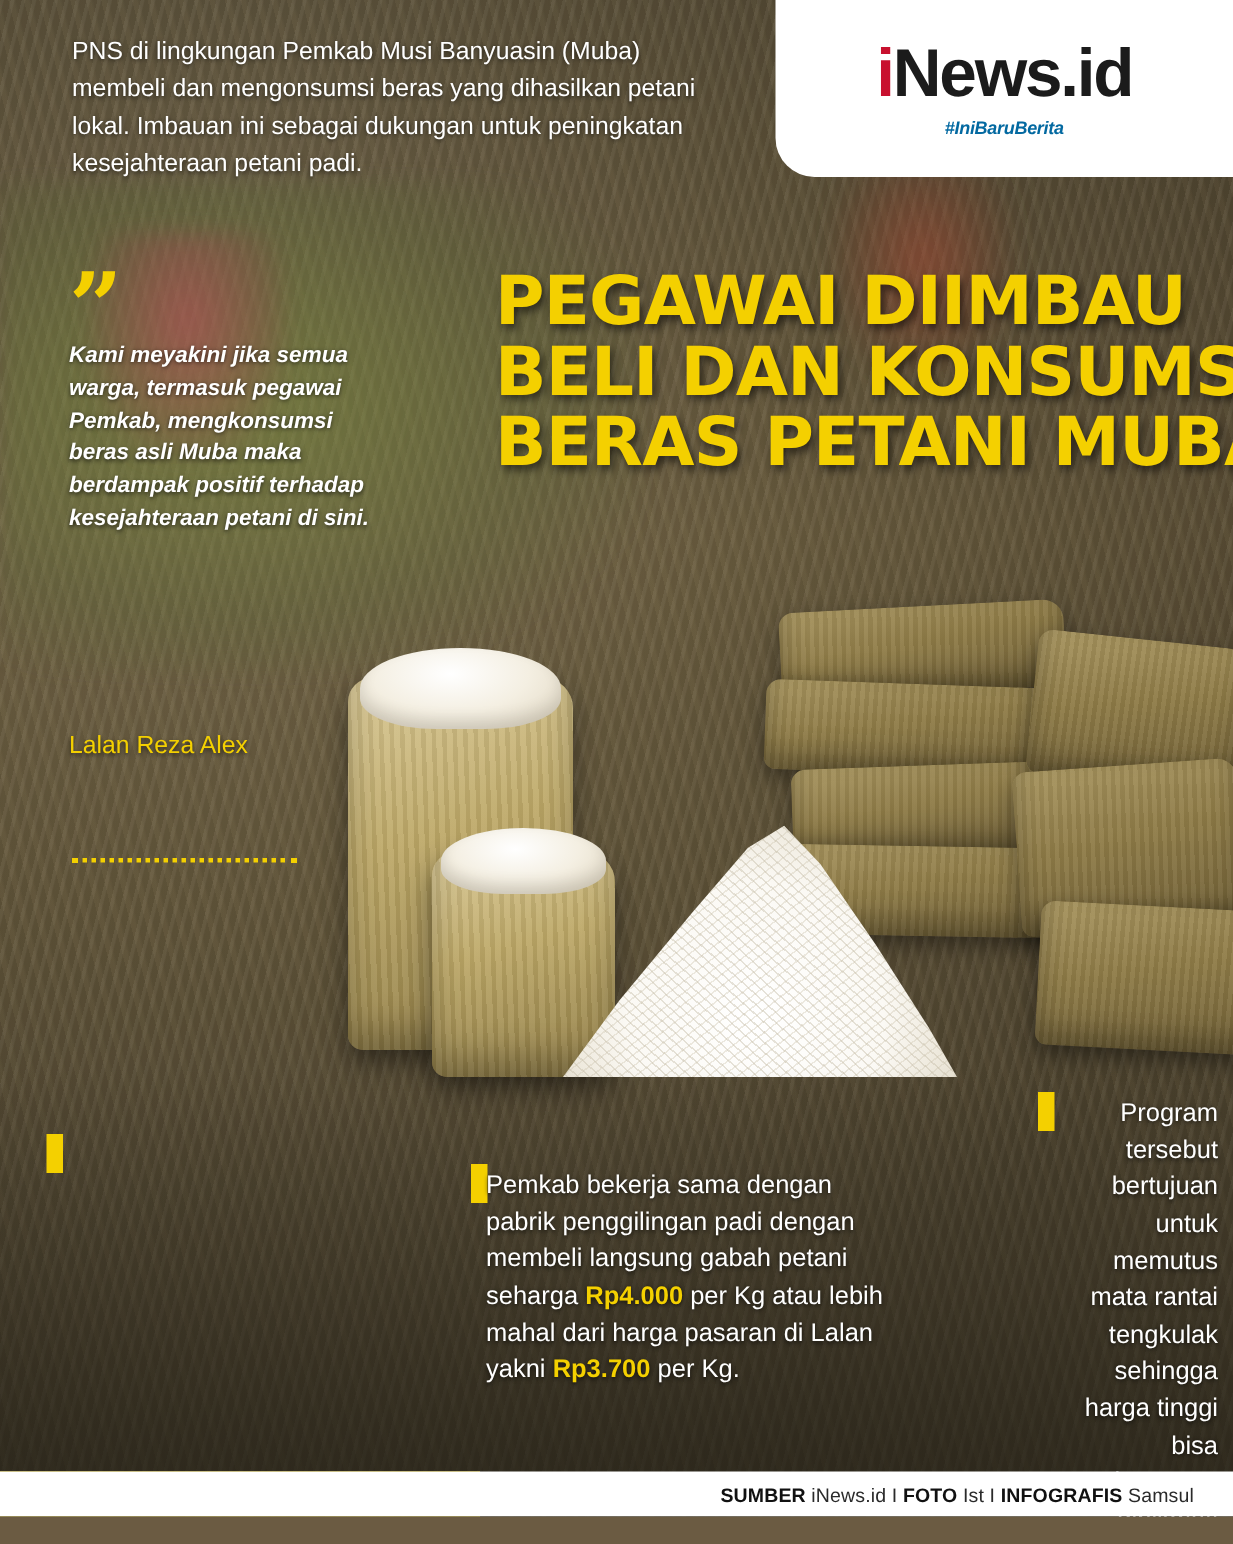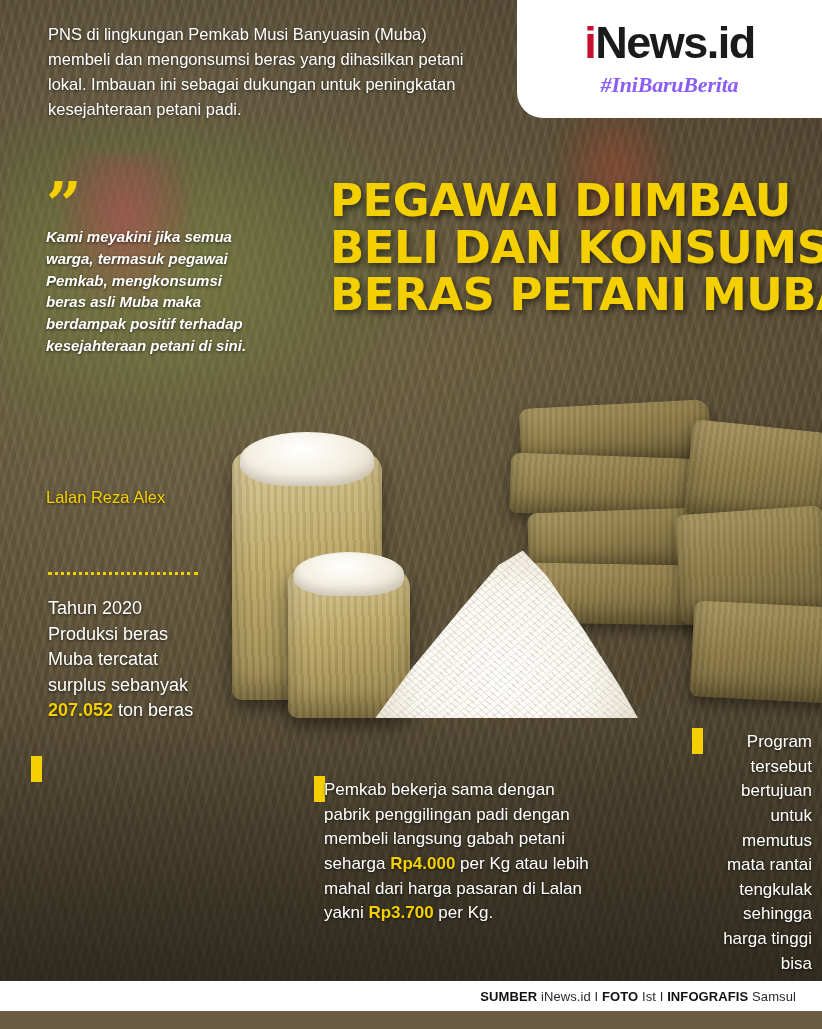--- a/index.html
+++ b/index.html
@@ -87,26 +87,25 @@
   .logo-text {
     font-size: 45px;
     font-weight: bold;
     letter-spacing: -1.5px;
     color: #1b1b1b;
     line-height: 1;
   }
   .logo-text .i { color: #c8102e; }
   .logo-tag {
     margin-top: 7px;
-    font-size: 22px;
+    font-size: 12px;
     font-weight: bold;
     font-style: italic;
-    color: #8b5cf6;
+    color: #0369a1;
     letter-spacing: -0.2px;
-    font-family: Liberation Serif, serif;
   }
 
   
   .headline {
     position: absolute;
     right: 22px; top: 178px;
     width: 470px;
     text-align: left;
     color: #f4d000;
     font-family: "DejaVu Sans", sans-serif;
@@ -300,27 +299,20 @@
   <div class="bag-front" style="left:288px; top:568px; width:122px; height:150px;"></div>
   <div class="rice-top" style="left:294px; top:552px; width:110px; height:44px;"></div>
 
   <div class="rice-pile">
     <div class="rice-grains"></div>
   </div>
 
   <div class="bg-dark-bottom"></div>
 
   <div class="dotted"></div>
-  <div class="fact">
-    <span>Tahun 2020</span><br>
-    <span>Produksi beras</span><br>
-    <span>Muba tercatat</span><br>
-    <span>surplus sebanyak</span><br>
-    <span class="hl">207.052</span><span> ton beras</span>
-  </div>
 
   <div class="note-bar bar-1"></div>
 
   <div class="note-bar bar-2"></div>
   <div class="note note-2">
     <span>Pemkab bekerja sama dengan pabrik penggilingan padi dengan membeli langsung gabah petani seharga </span><span class="hl">Rp4.000</span><span> per Kg atau lebih mahal dari harga pasaran di Lalan yakni </span><span class="hl">Rp3.700</span><span> per Kg.</span>
   </div>
 
   <div class="note-bar bar-3"></div>
   <div class="note note-3">Program tersebut bertujuan untuk memutus mata rantai tengkulak sehingga harga tinggi bisa langsung dinikmati petani.</div>

